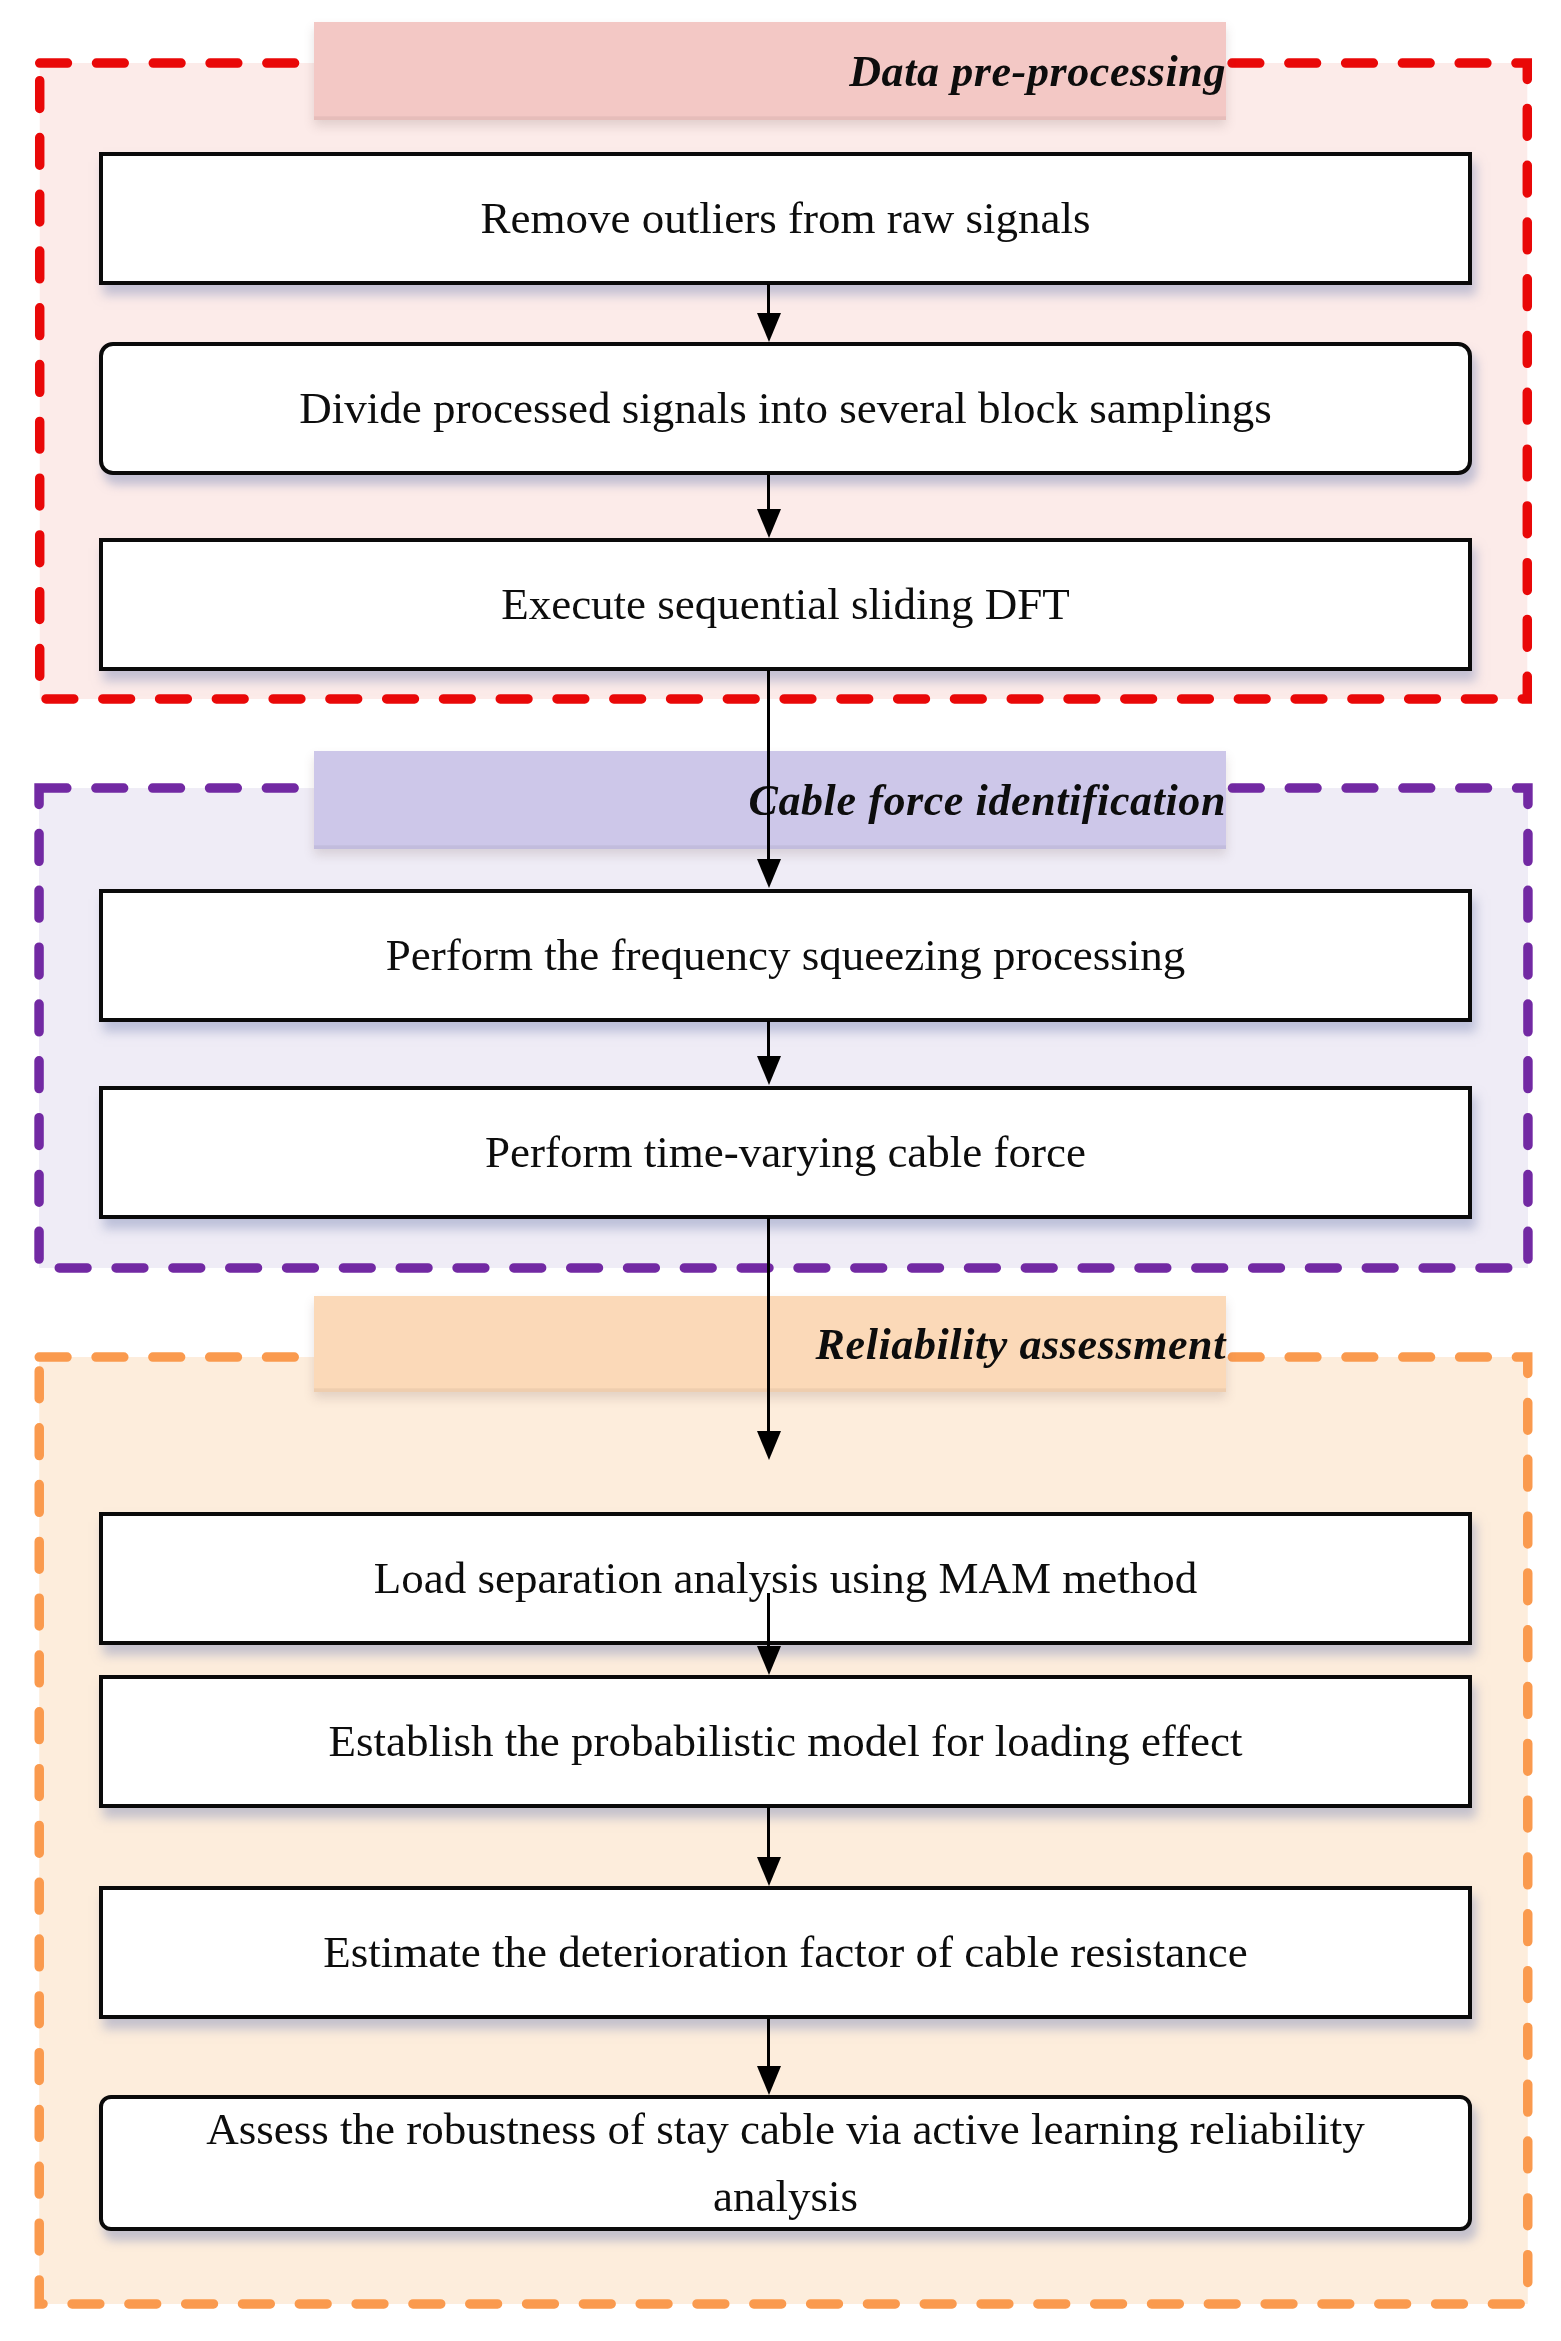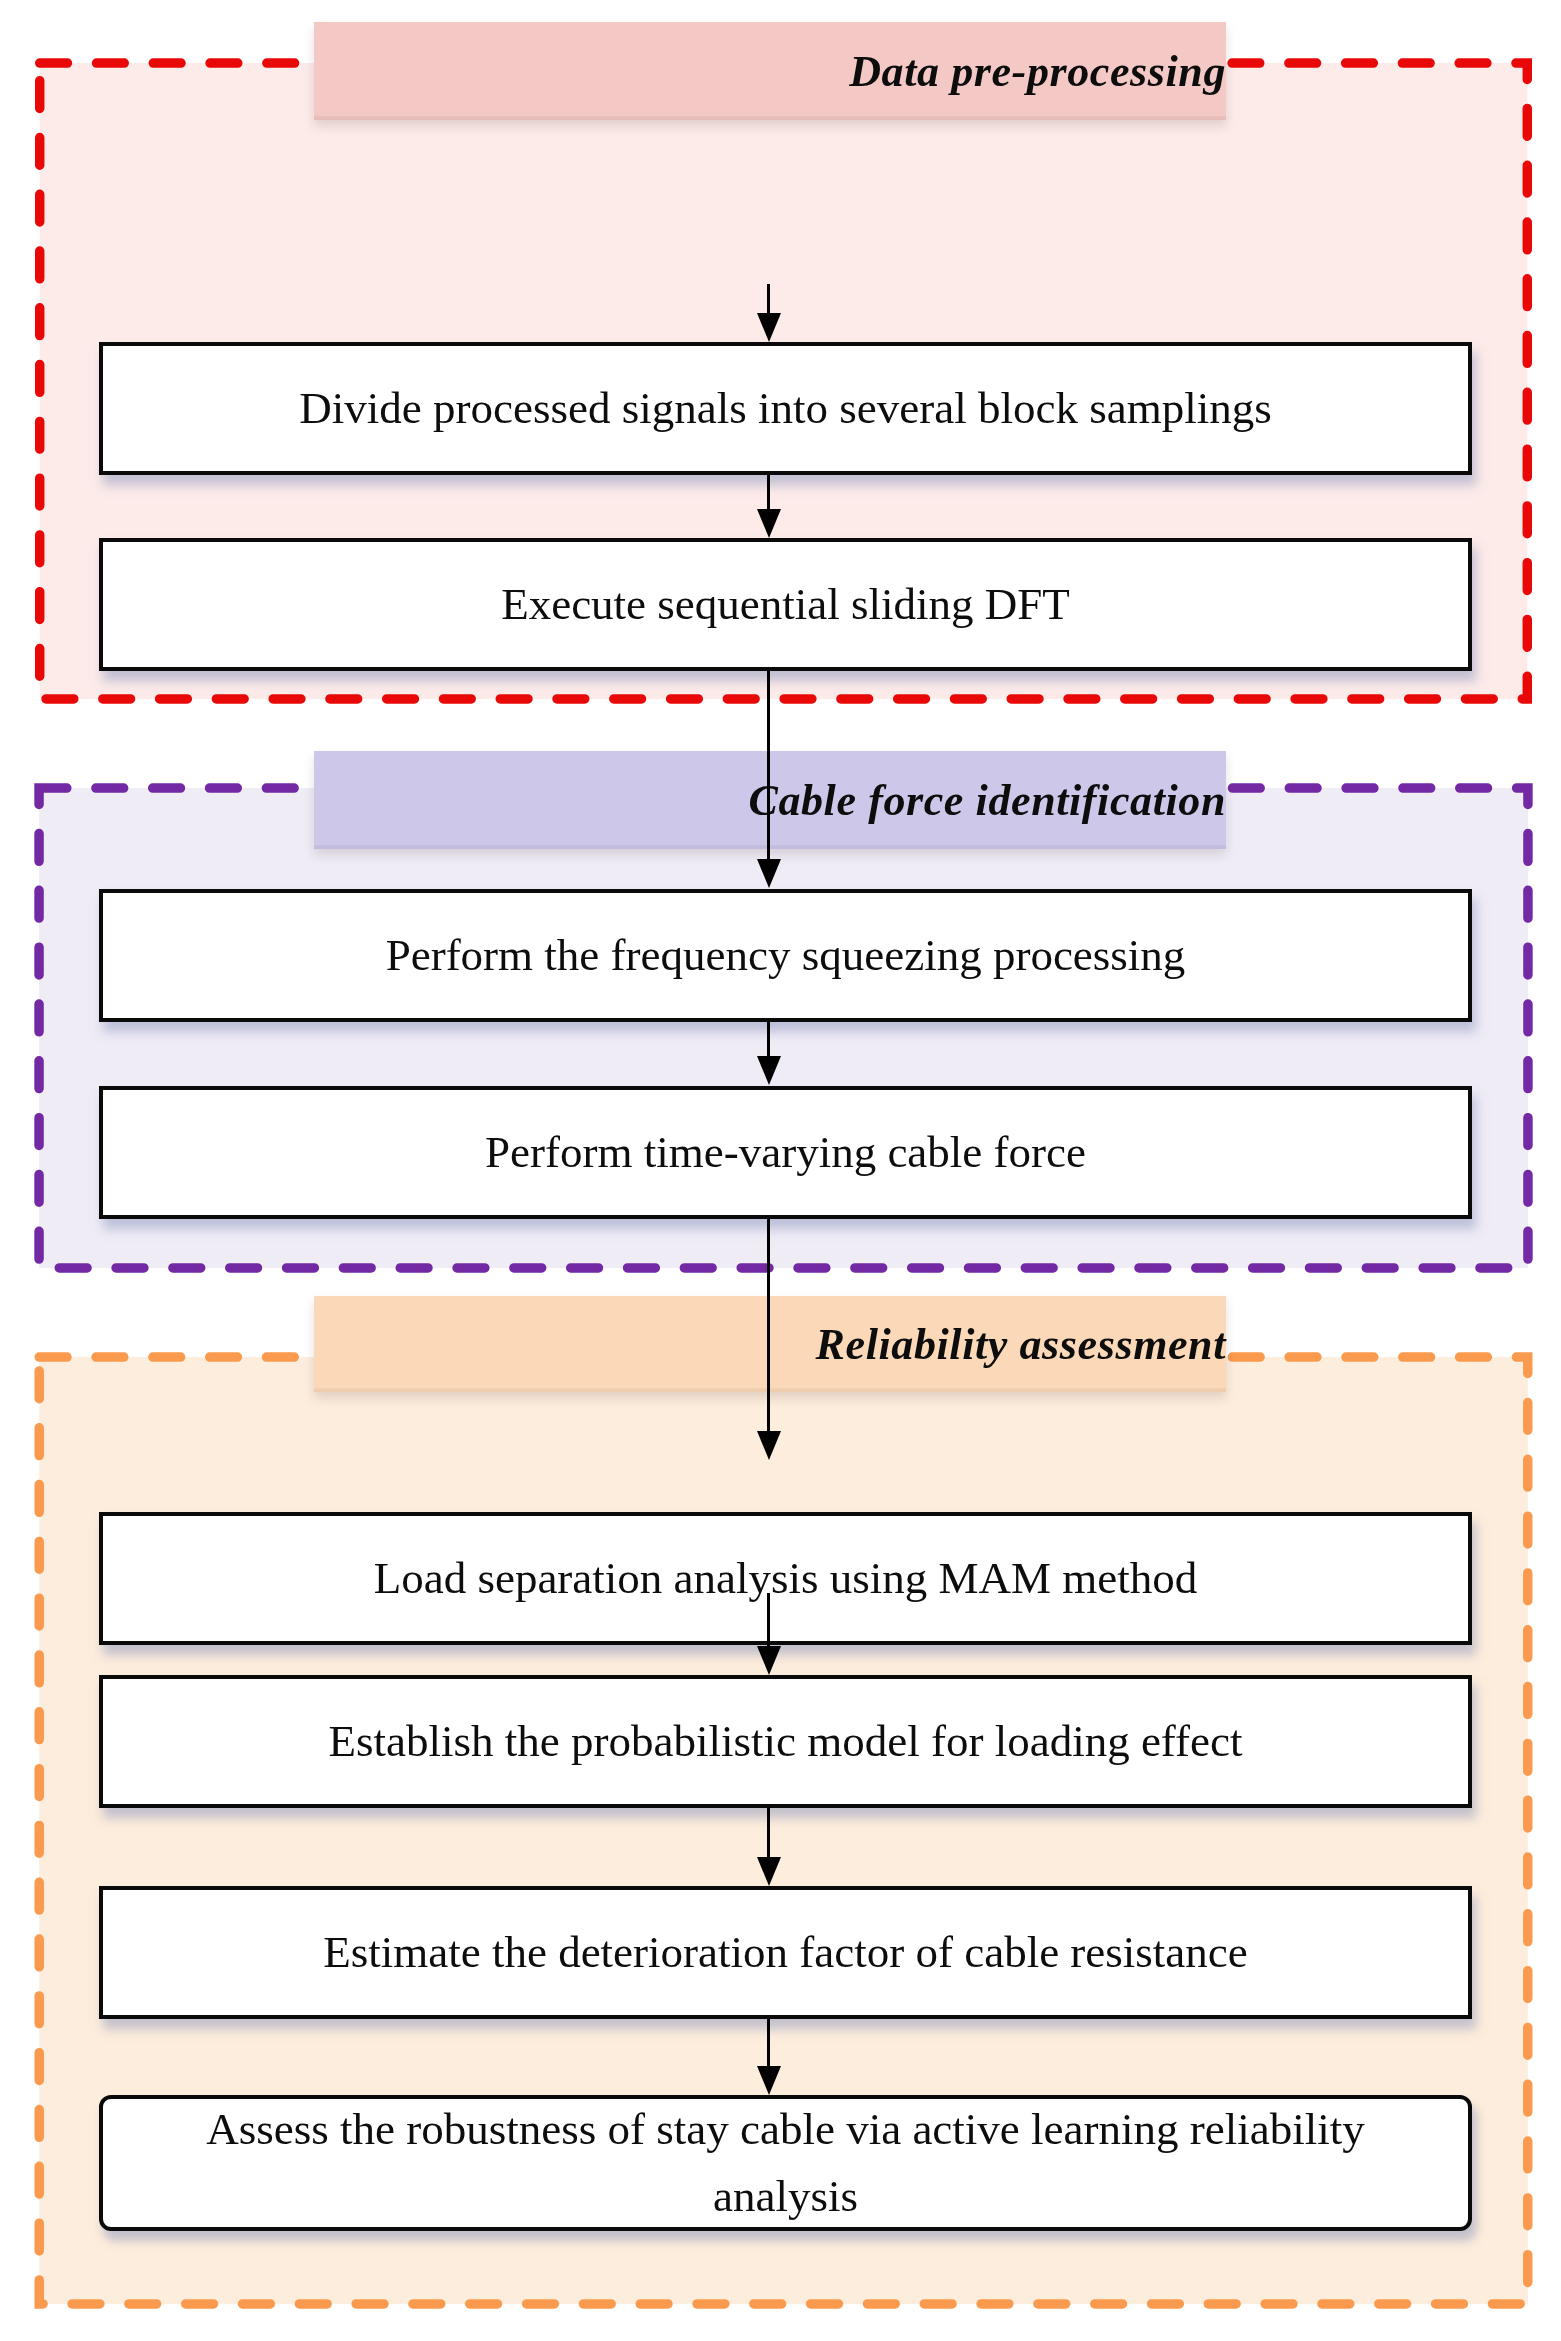--- a/index.html
+++ b/index.html
@@ -45,21 +45,21 @@
   }
   .arrow .head{
     position:absolute;bottom:0;left:1.9px;width:0;height:0;
     border-left:12px solid transparent;border-right:12px solid transparent;
     border-top:29px solid #000;
   }
   
   #svg1{left:34px;top:58px;}
   #banner1{top:22px;}
   #box1{top:152px;}
-  #box2{top:342px;}
+  #box2{top:342px;border-radius:14px;}
   #box3{top:538px;}
   #arrow1{top:284px;height:58px;}
   #arrow2{top:475px;height:63px;}
   #arrow3{top:670px;height:218px;}
   
   #svg2{left:34px;top:783px;}
   #banner2{top:751px;}
   #box4{top:889px;}
   #box5{top:1086px;}
   #arrow4{top:1021px;height:64px;}
@@ -79,20 +79,23 @@
 <body>
 
 <div id="canvas">
 
   <svg id="svg1" class="frame" width="1499" height="646" viewBox="0 0 2374 1024" style="--accent: #e90808; --fill: #fcebe9; --banner: #f3c8c5;">
     <rect class="fill" x="8" y="8" width="2358" height="1008"></rect>
     <rect class="dash" x="8" y="8" width="2358" height="1008"></rect>
   </svg>
   <div id="banner1" class="banner" style="--accent: #e90808; --fill: #fcebe9; --banner: #f3c8c5;">
     <span class="title">Data pre-processing</span>
+  </div>
+  <div id="box1" class="pbox">
+    <span class="step">Remove outliers from raw signals</span>
   </div>
   <div id="arrow1" class="arrow">
       <div class="shaft"></div>
       <div class="head"></div>
     </div>
   <div id="box2" class="pbox">
     <span class="step">Divide processed signals into several block samplings</span>
   </div>
   <div id="arrow2" class="arrow">
       <div class="shaft"></div>

